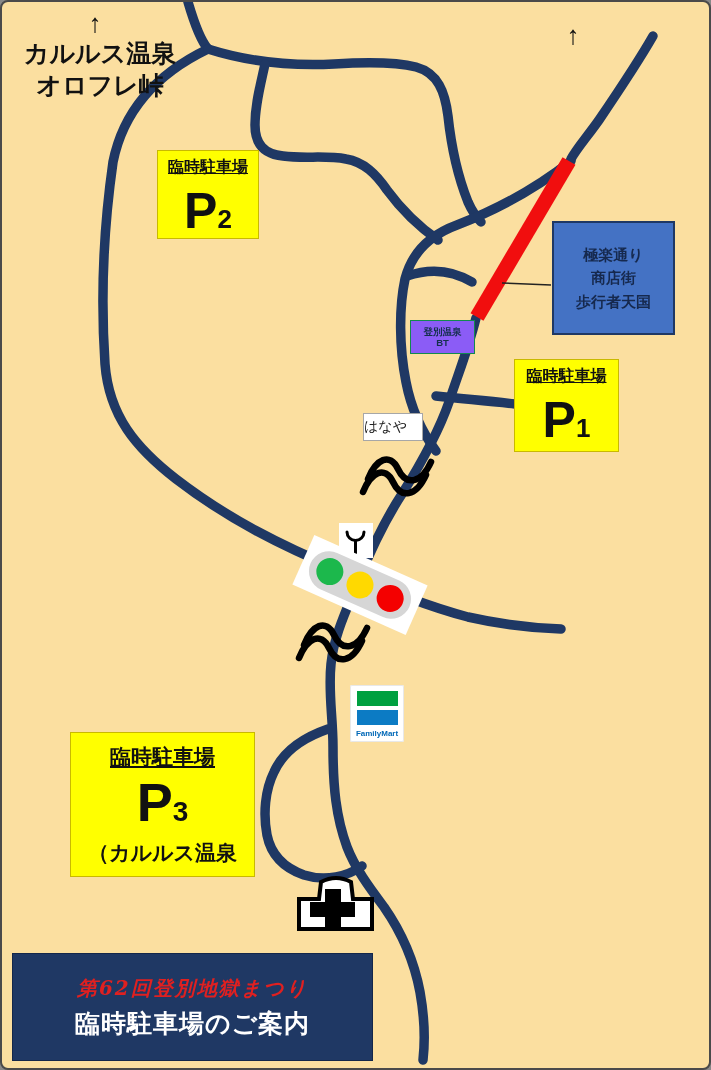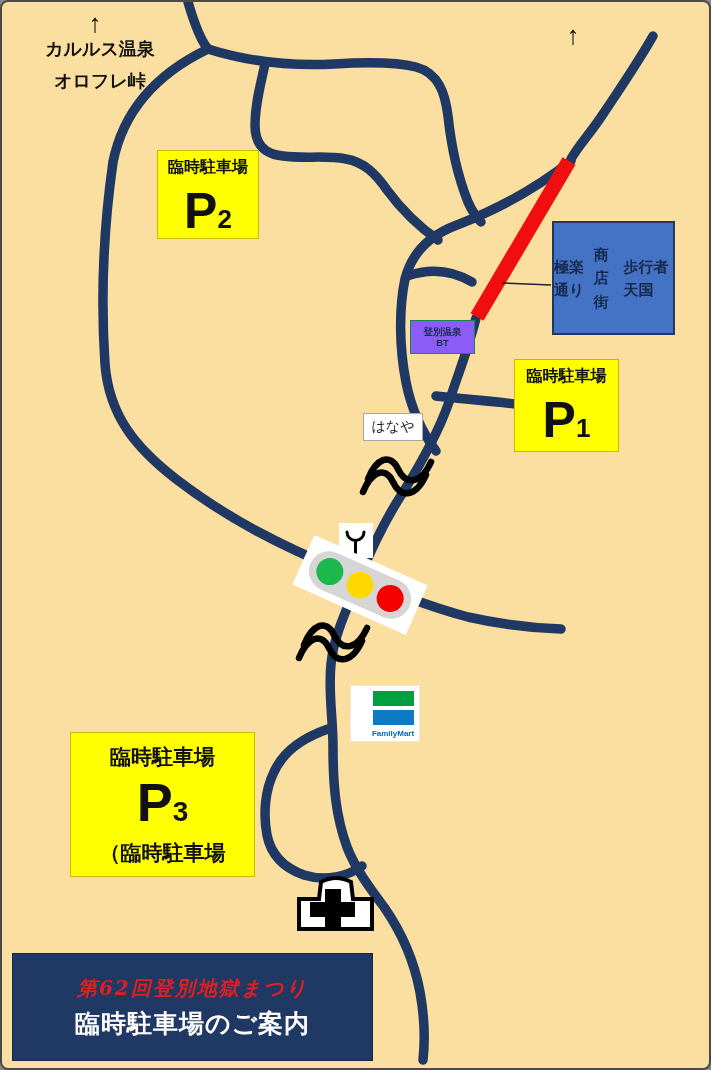--- a/index.html
+++ b/index.html
@@ -11,66 +11,65 @@
     border-radius:8px;
     box-sizing:border-box;
     overflow:hidden;
     font-family:"Liberation Sans", sans-serif;
     color:#111;
   }
   .map svg{position:absolute;left:0;top:0;}
   .abs{position:absolute;}
   .ctr{text-align:center;}
   .arrow{font-size:26px;font-weight:bold;color:#111;}
-  .dirlabel{font-size:18px;font-weight:600;color:#111;line-height:1.25;}
+  .dirlabel{font-size:25px;font-weight:600;color:#111;line-height:1.25;}
   .pbox{
     position:absolute;background:#FFFF00;border:1px solid #c9b900;
     display:flex;flex-direction:column;align-items:center;justify-content:flex-start;
     box-sizing:border-box;
   }
-  .pbox .ptitle{font-size:16px;font-weight:600;margin-top:6px;white-space:nowrap;}
+  .pbox .ptitle{font-size:16px;font-weight:600;margin-top:6px;white-space:nowrap;text-decoration:underline;}
   .pbox .pletter{font-size:50px;font-weight:bold;line-height:1;margin-top:8px;}
   .pbox .pletter .psub{font-size:26px;font-weight:600;}
   .pbox3 .ptitle{font-size:21px;margin-top:10px;}
   .pbox3 .pletter{font-size:54px;margin-top:4px;}
   .pbox3 .pletter .psub{font-size:28px;}
   .pbox3 .pnote{font-size:21px;font-weight:600;margin-top:10px;white-space:nowrap;}
   .bluebox{
     position:absolute;left:550px;top:219px;width:123px;height:114px;
     background:#4472C4;border:2px solid #1f3864;box-sizing:border-box;
-    display:flex;align-items:center;justify-content:center;
+    display:flex;flex-direction:column;align-items:center;justify-content:center;
     font-size:15px;font-weight:600;color:#16294e;line-height:1.55;
   }
   .greenbox{
     position:absolute;left:408px;top:318px;width:65px;height:34px;
     background:#8b5cf6;border:1px solid #128a4f;box-sizing:border-box;
     display:flex;flex-direction:column;align-items:center;justify-content:center;
     font-size:9.5px;font-weight:600;color:#15304d;line-height:1.2;
   }
   .hanaya{
     position:absolute;left:361px;top:411px;width:60px;height:28px;
     background:#ffffff;border:1px solid #a7a7a7;box-sizing:border-box;
-    display:flex;align-items:center;justify-content:center;
+    display:flex;align-items:center;
     font-size:14px;color:#222;
   }
   .road2{
     position:absolute;left:352px;top:793px;
     font-size:24px;font-weight:600;color:#1f3864;white-space:nowrap;
   }
   .southblock{
     position:absolute;left:450px;top:903px;width:220px;
     text-align:center;font-size:23px;font-weight:600;color:#111;line-height:1.45;
   }
   .southblock .arrow2{font-size:27px;font-weight:bold;}
   .fmbox{
     position:absolute;left:348px;top:683px;width:54px;height:57px;
     background:#ffffff;border-radius:2px;
     display:flex;flex-direction:column;align-items:center;
     box-shadow:0 0 0 1px #e8e8e8 inset;
-    padding-left:16px;
   }
   .fmbar{width:41px;height:15px;}
   .fmgreen{margin-top:6px;background:#00A040;}
   .fmblue{margin-top:4px;background:#0C7BC4;}
   .fmtext{font-size:8px;font-weight:bold;color:#0068B7;margin-top:4px;letter-spacing:0px;}
   .banner{
     position:absolute;left:10px;top:951px;width:361px;height:108px;
     background:#1F3864;border:1px solid #14274a;box-sizing:border-box;
     display:flex;flex-direction:column;align-items:center;justify-content:center;
   }
@@ -166,21 +165,21 @@
 
   <div class="fmbox">
     <div class="fmbar fmgreen"></div>
     <div class="fmbar fmblue"></div>
     <div class="fmtext">FamilyMart</div>
   </div>
 
   <div class="pbox pbox3" style="left:68px;top:730px;width:185px;height:145px;">
     <div class="ptitle">臨時駐車場</div>
     <div class="pletter"><span>P</span><span class="psub">3</span></div>
-    <div class="pnote">（臨時駐車場</div>
+    <div class="pnote">（カルルス温泉</div>
   </div>
 
 
 
   <div class="banner">
     <div class="sub">第62回登別地獄まつり</div>
     <div class="ttl">臨時駐車場のご案内</div>
   </div>
 
 </div>

